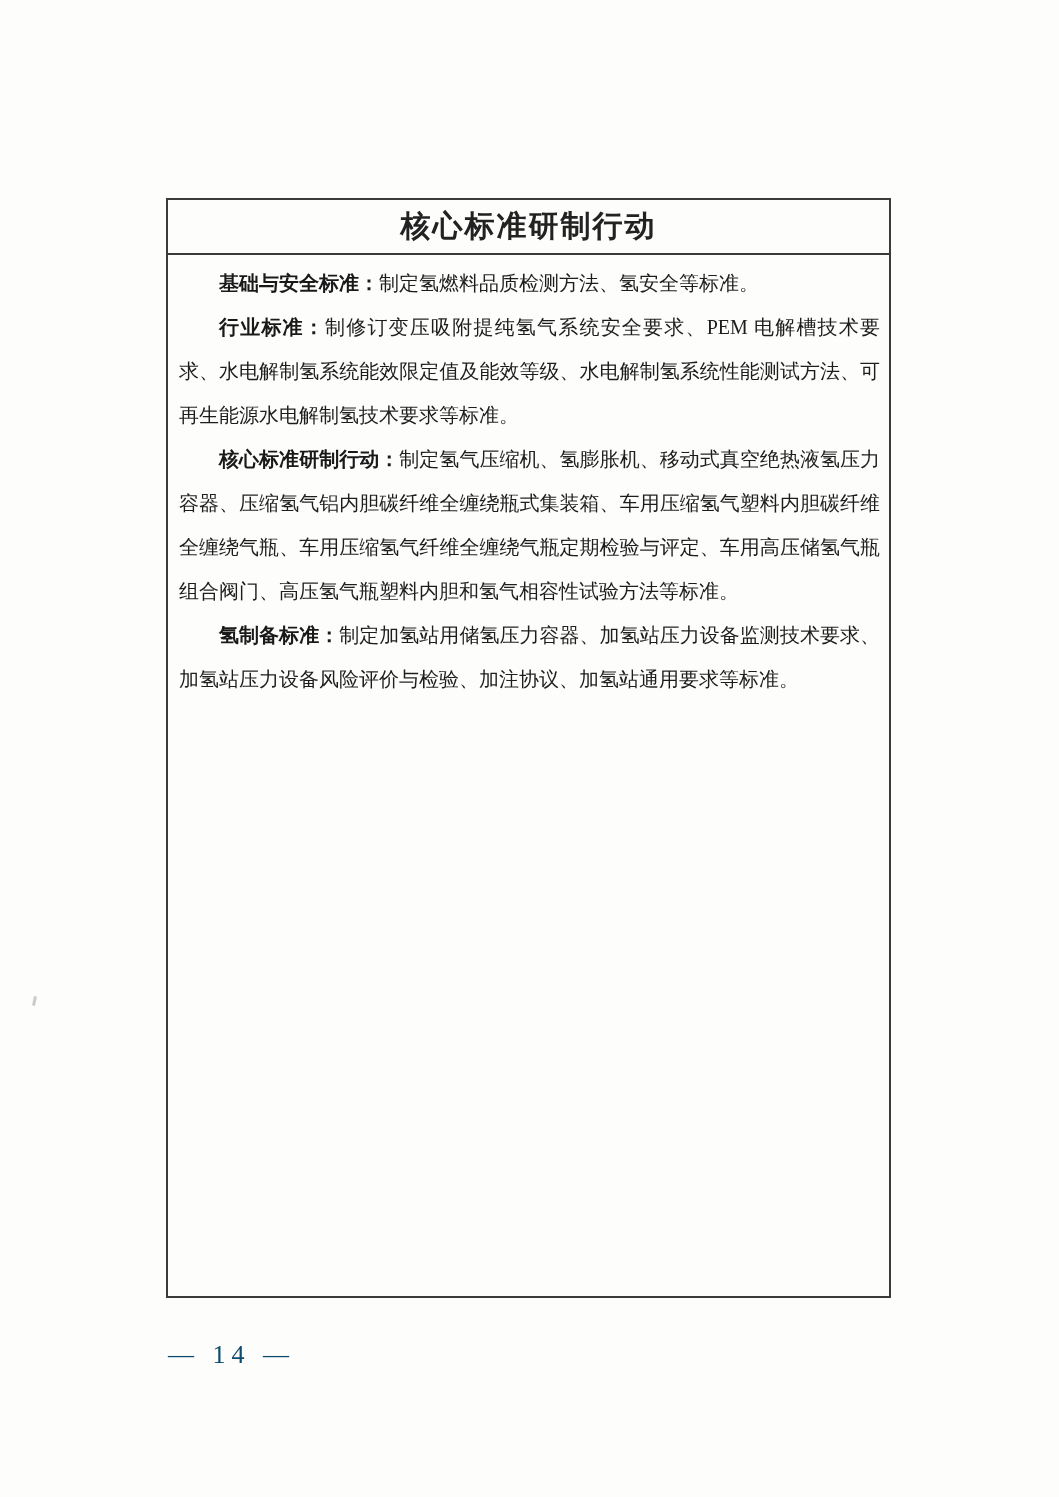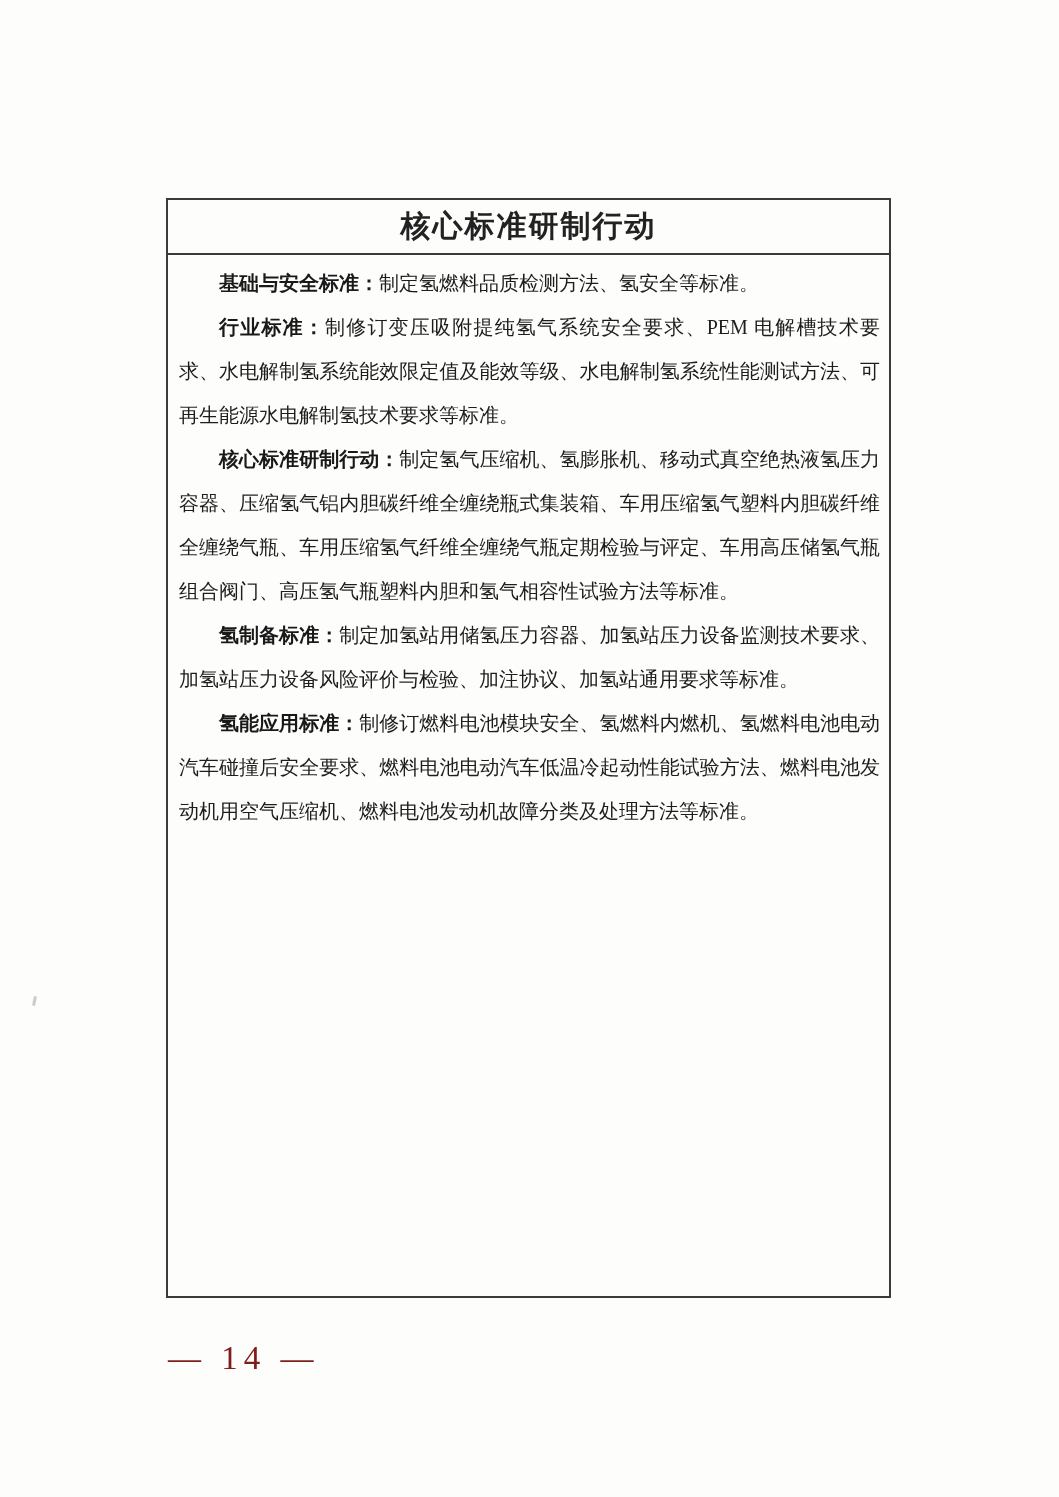--- a/index.html
+++ b/index.html
@@ -49,23 +49,23 @@
     font-family: "Liberation Serif", serif;
   }
   .lead {
     font-family: "Liberation Sans", sans-serif;
     font-weight: 700;
     color: #191919;
   }
   .page-footer {
     position: absolute;
     left: 168px; top: 1340px;
-    font-size: 33px;
+    font-size: 26px;
     letter-spacing: 6px;
-    color: #7f1d1d;
+    color: #0c4a6e;
     font-family: "Liberation Serif", serif;
   }
   .scan-speck {
     position: absolute;
     left: 33px; top: 996px;
     width: 3px; height: 10px;
     background: #b5b5b5;
     transform: rotate(12deg);
     border-radius: 2px;
     opacity: .7;
@@ -84,21 +84,20 @@
 
     <div class="box-body">
       <p><span class="lead">基础与安全标准：</span><span>制定氢燃料品质检测方法、氢安全等标准。</span></p>
 
       <p><span class="lead">行业标准：</span><span>制修订变压吸附提纯氢气系统安全要求、PEM 电解槽技术要求、水电解制氢系统能效限定值及能效等级、水电解制氢系统性能测试方法、可再生能源水电解制氢技术要求等标准。</span></p>
 
       <p><span class="lead">核心标准研制行动：</span><span>制定氢气压缩机、氢膨胀机、移动式真空绝热液氢压力容器、压缩氢气铝内胆碳纤维全缠绕瓶式集装箱、车用压缩氢气塑料内胆碳纤维全缠绕气瓶、车用压缩氢气纤维全缠绕气瓶定期检验与评定、车用高压储氢气瓶组合阀门、高压氢气瓶塑料内胆和氢气相容性试验方法等标准。</span></p>
 
       <p><span class="lead">氢制备标准：</span><span>制定加氢站用储氢压力容器、加氢站压力设备监测技术要求、加氢站压力设备风险评价与检验、加注协议、加氢站通用要求等标准。</span></p>
 
-      <p><span class="lead">氢能应用标准：</span><span>制修订燃料电池模块安全、氢燃料内燃机、氢燃料电池电动汽车碰撞后安全要求、燃料电池电动汽车低温冷起动性能试验方法、燃料电池发动机用空气压缩机、燃料电池发动机故障分类及处理方法等标准。</span></p>
 
     </div>
 
   </div>
 
   <div class="page-footer">— 14 —</div>
 
   <div class="scan-speck"></div>
 
 </div>

